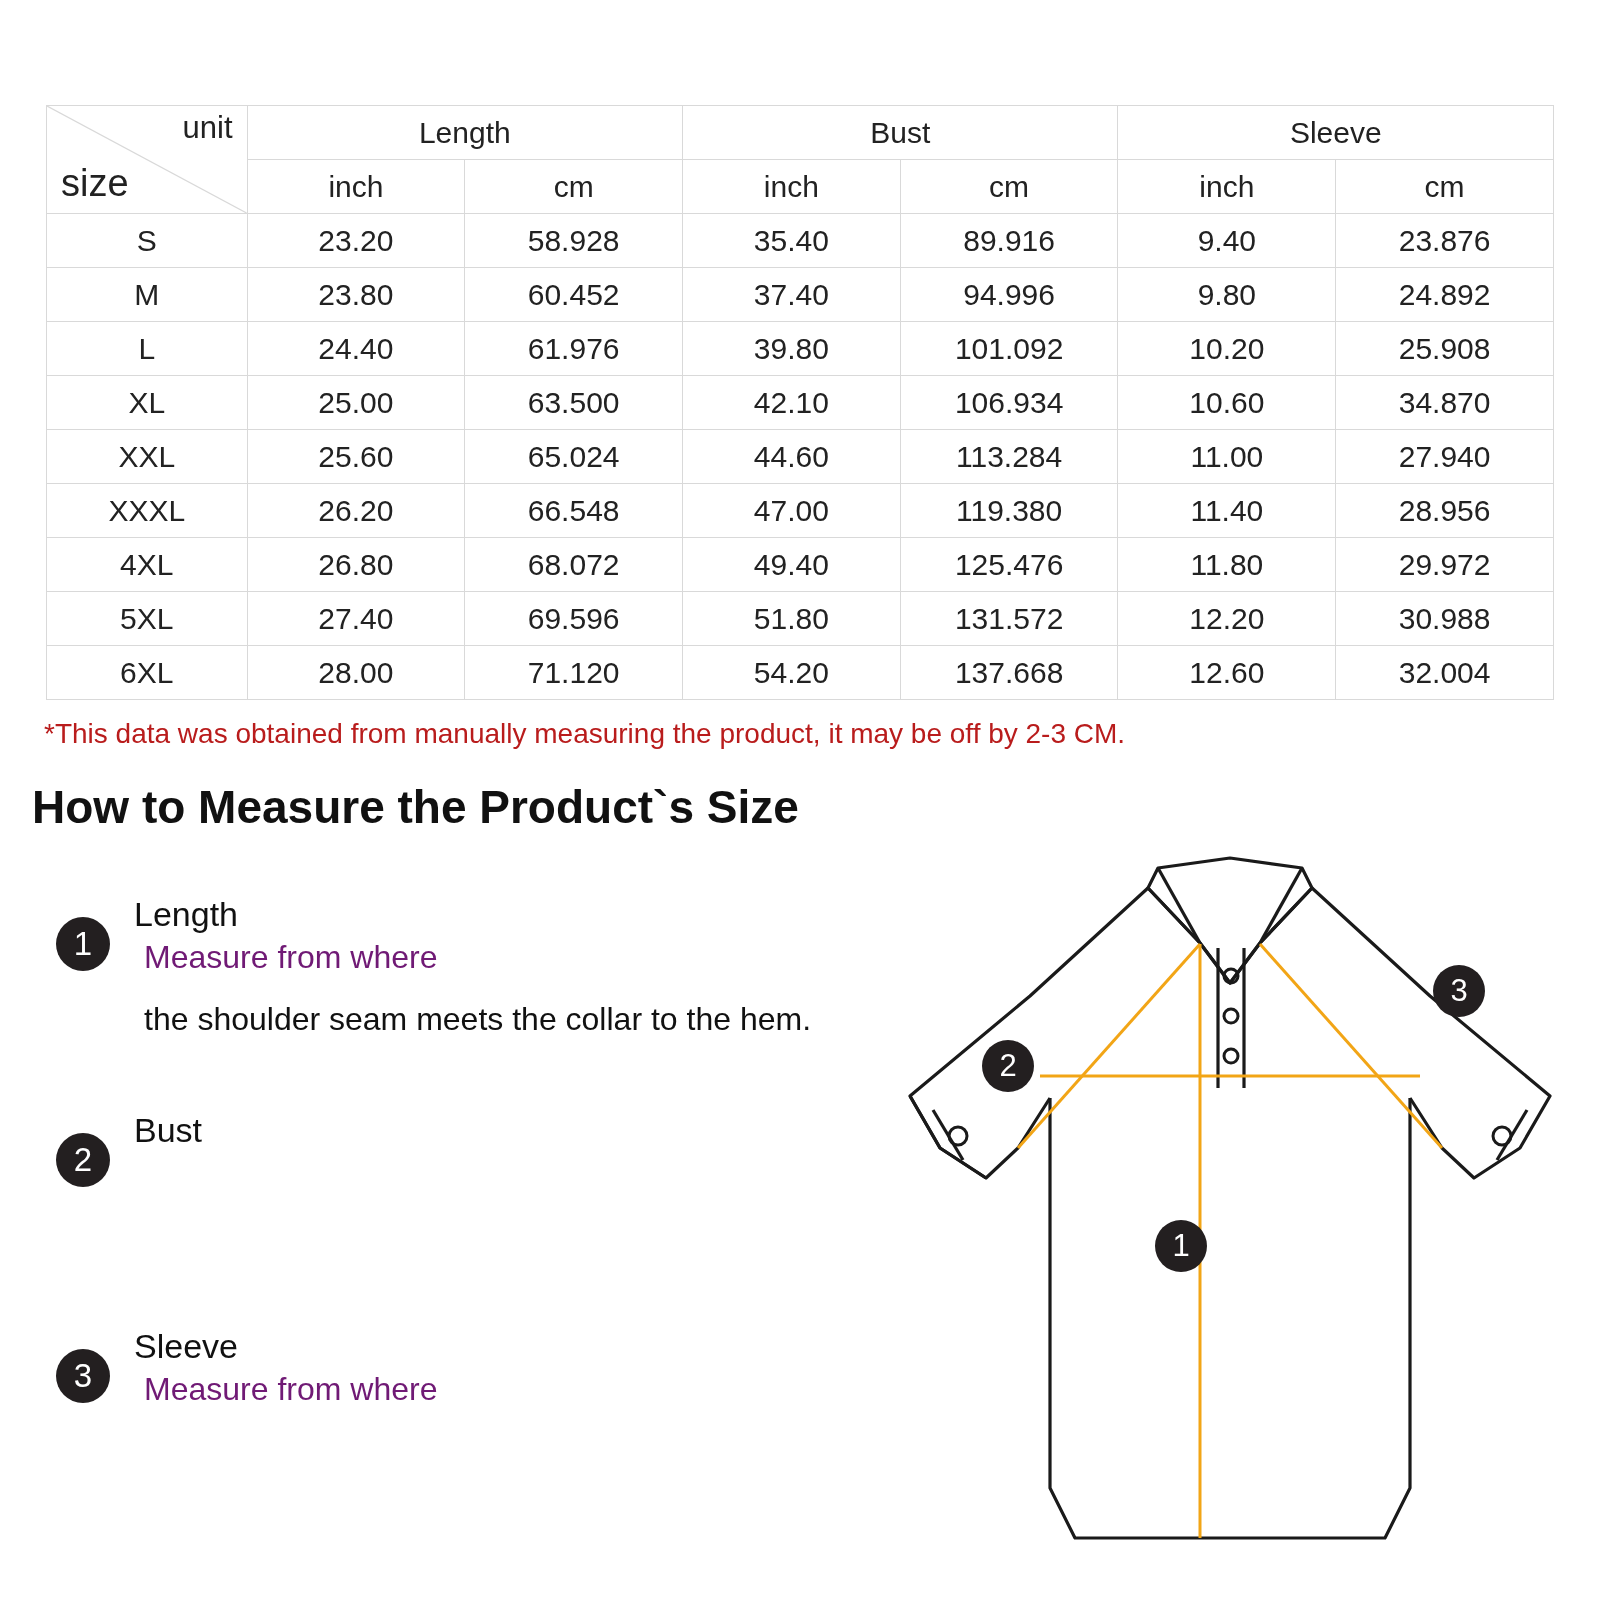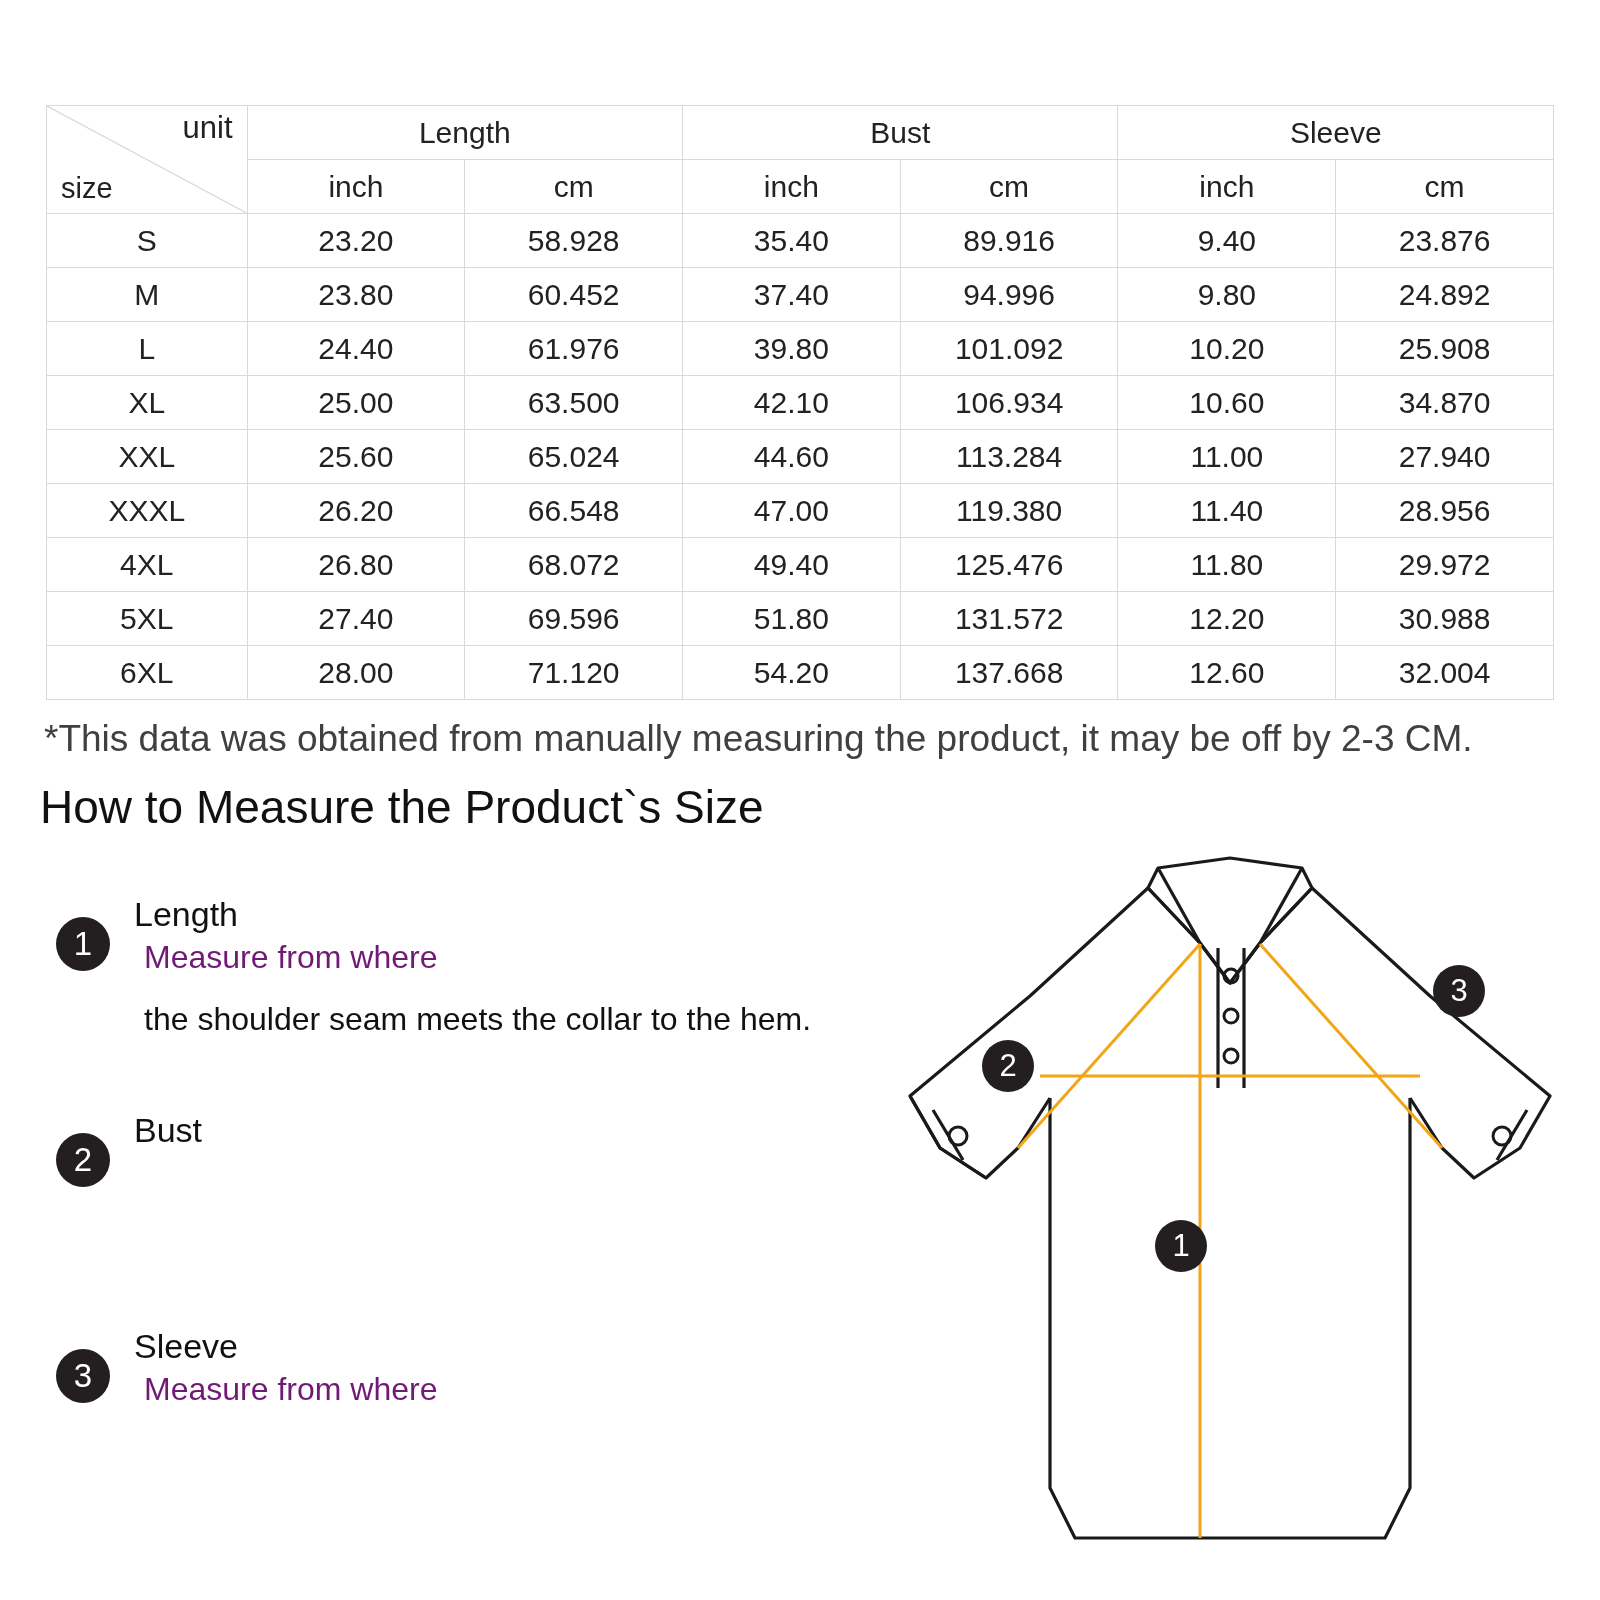--- a/index.html
+++ b/index.html
@@ -57,49 +57,49 @@
   .corner .unit-lbl {
     position: absolute;
     right: 14px;
     top: 4px;
     font-size: 31px;
   }
   .corner .size-lbl {
     position: absolute;
     left: 14px;
     bottom: 8px;
-    font-size: 29px;
+    font-size: 38px;
   }
   .grp-head {
     height: 54px !important;
     font-size: 31px;
   }
   .sub-head {
     height: 54px !important;
     font-size: 30px;
   }
 
   
   .note {
     position: absolute;
     left: 44px;
     top: 718px;
-    font-size: 37px;
-    color: #404040;
+    font-size: 28px;
+    color: #b91c1c;
     white-space: nowrap;
   }
 
   
   .howto-title {
     position: absolute;
-    left: 40px;
+    left: 32px;
     top: 780px;
     font-size: 46px;
     color: #111;
-    font-weight: normal;
+    font-weight: bold;
   }
 
   
   .instructions {
     position: absolute;
     left: 48px;
     top: 895px;
     width: 930px;
   }
   .instr-block {

